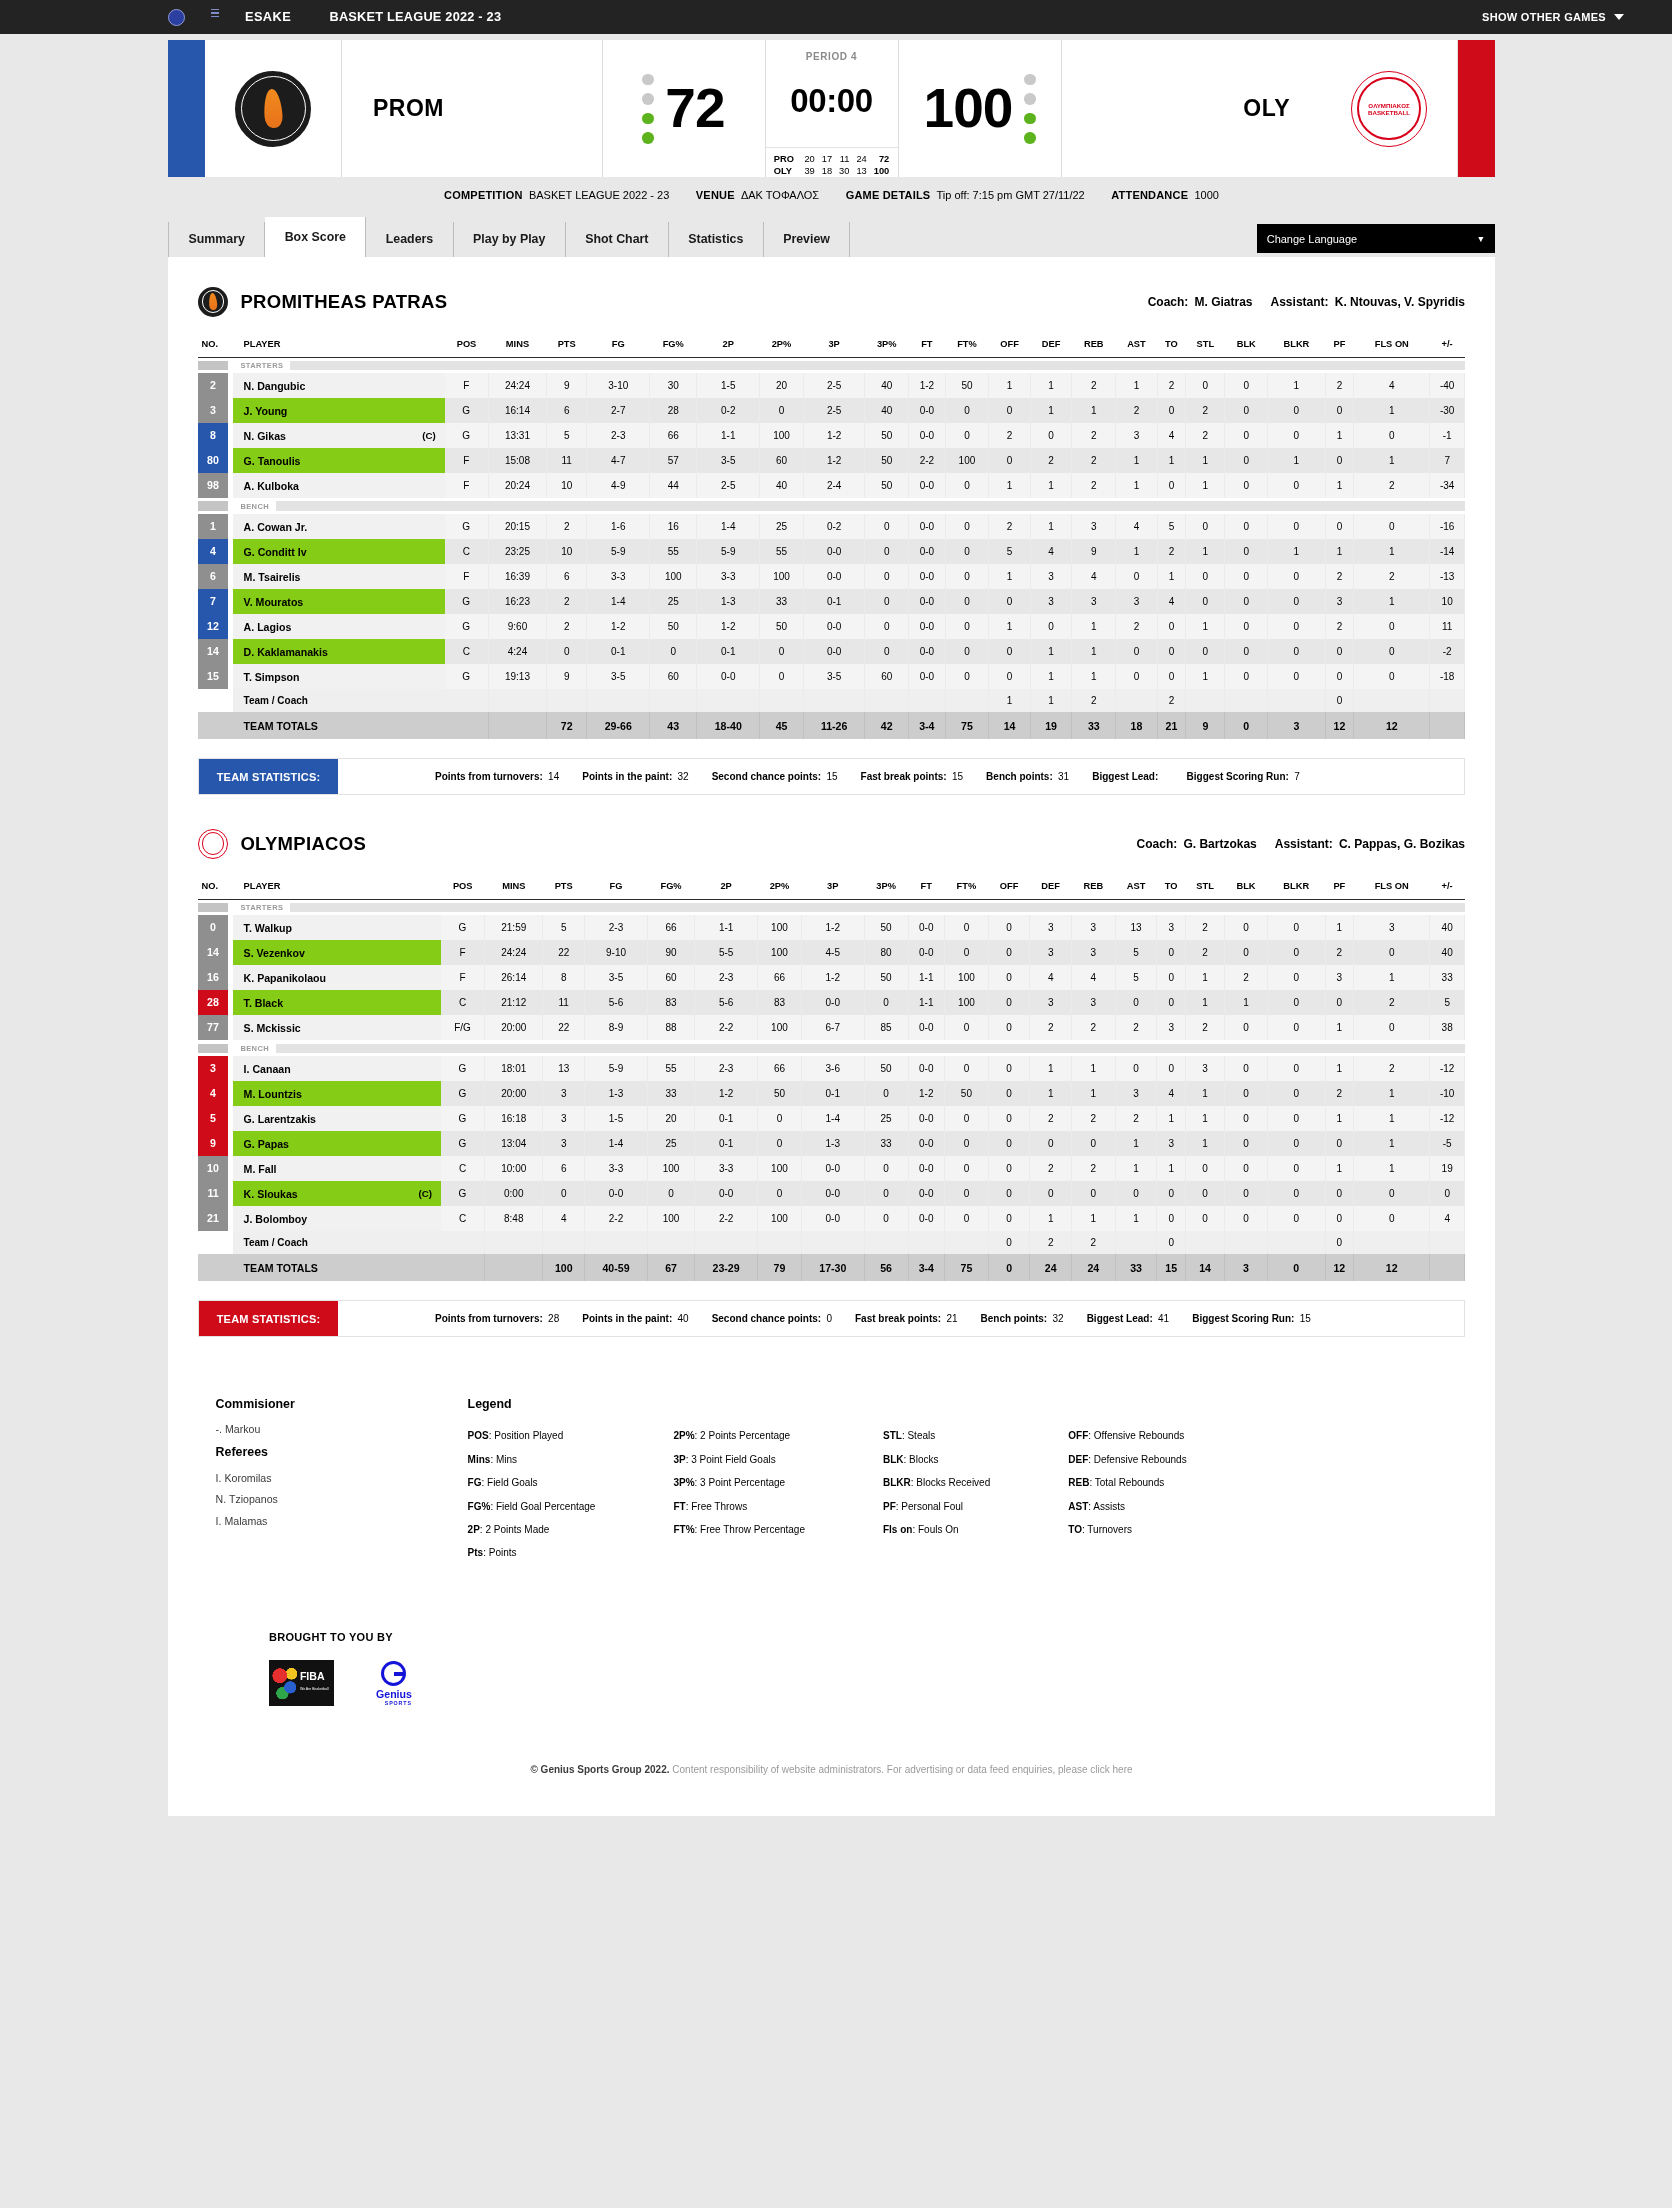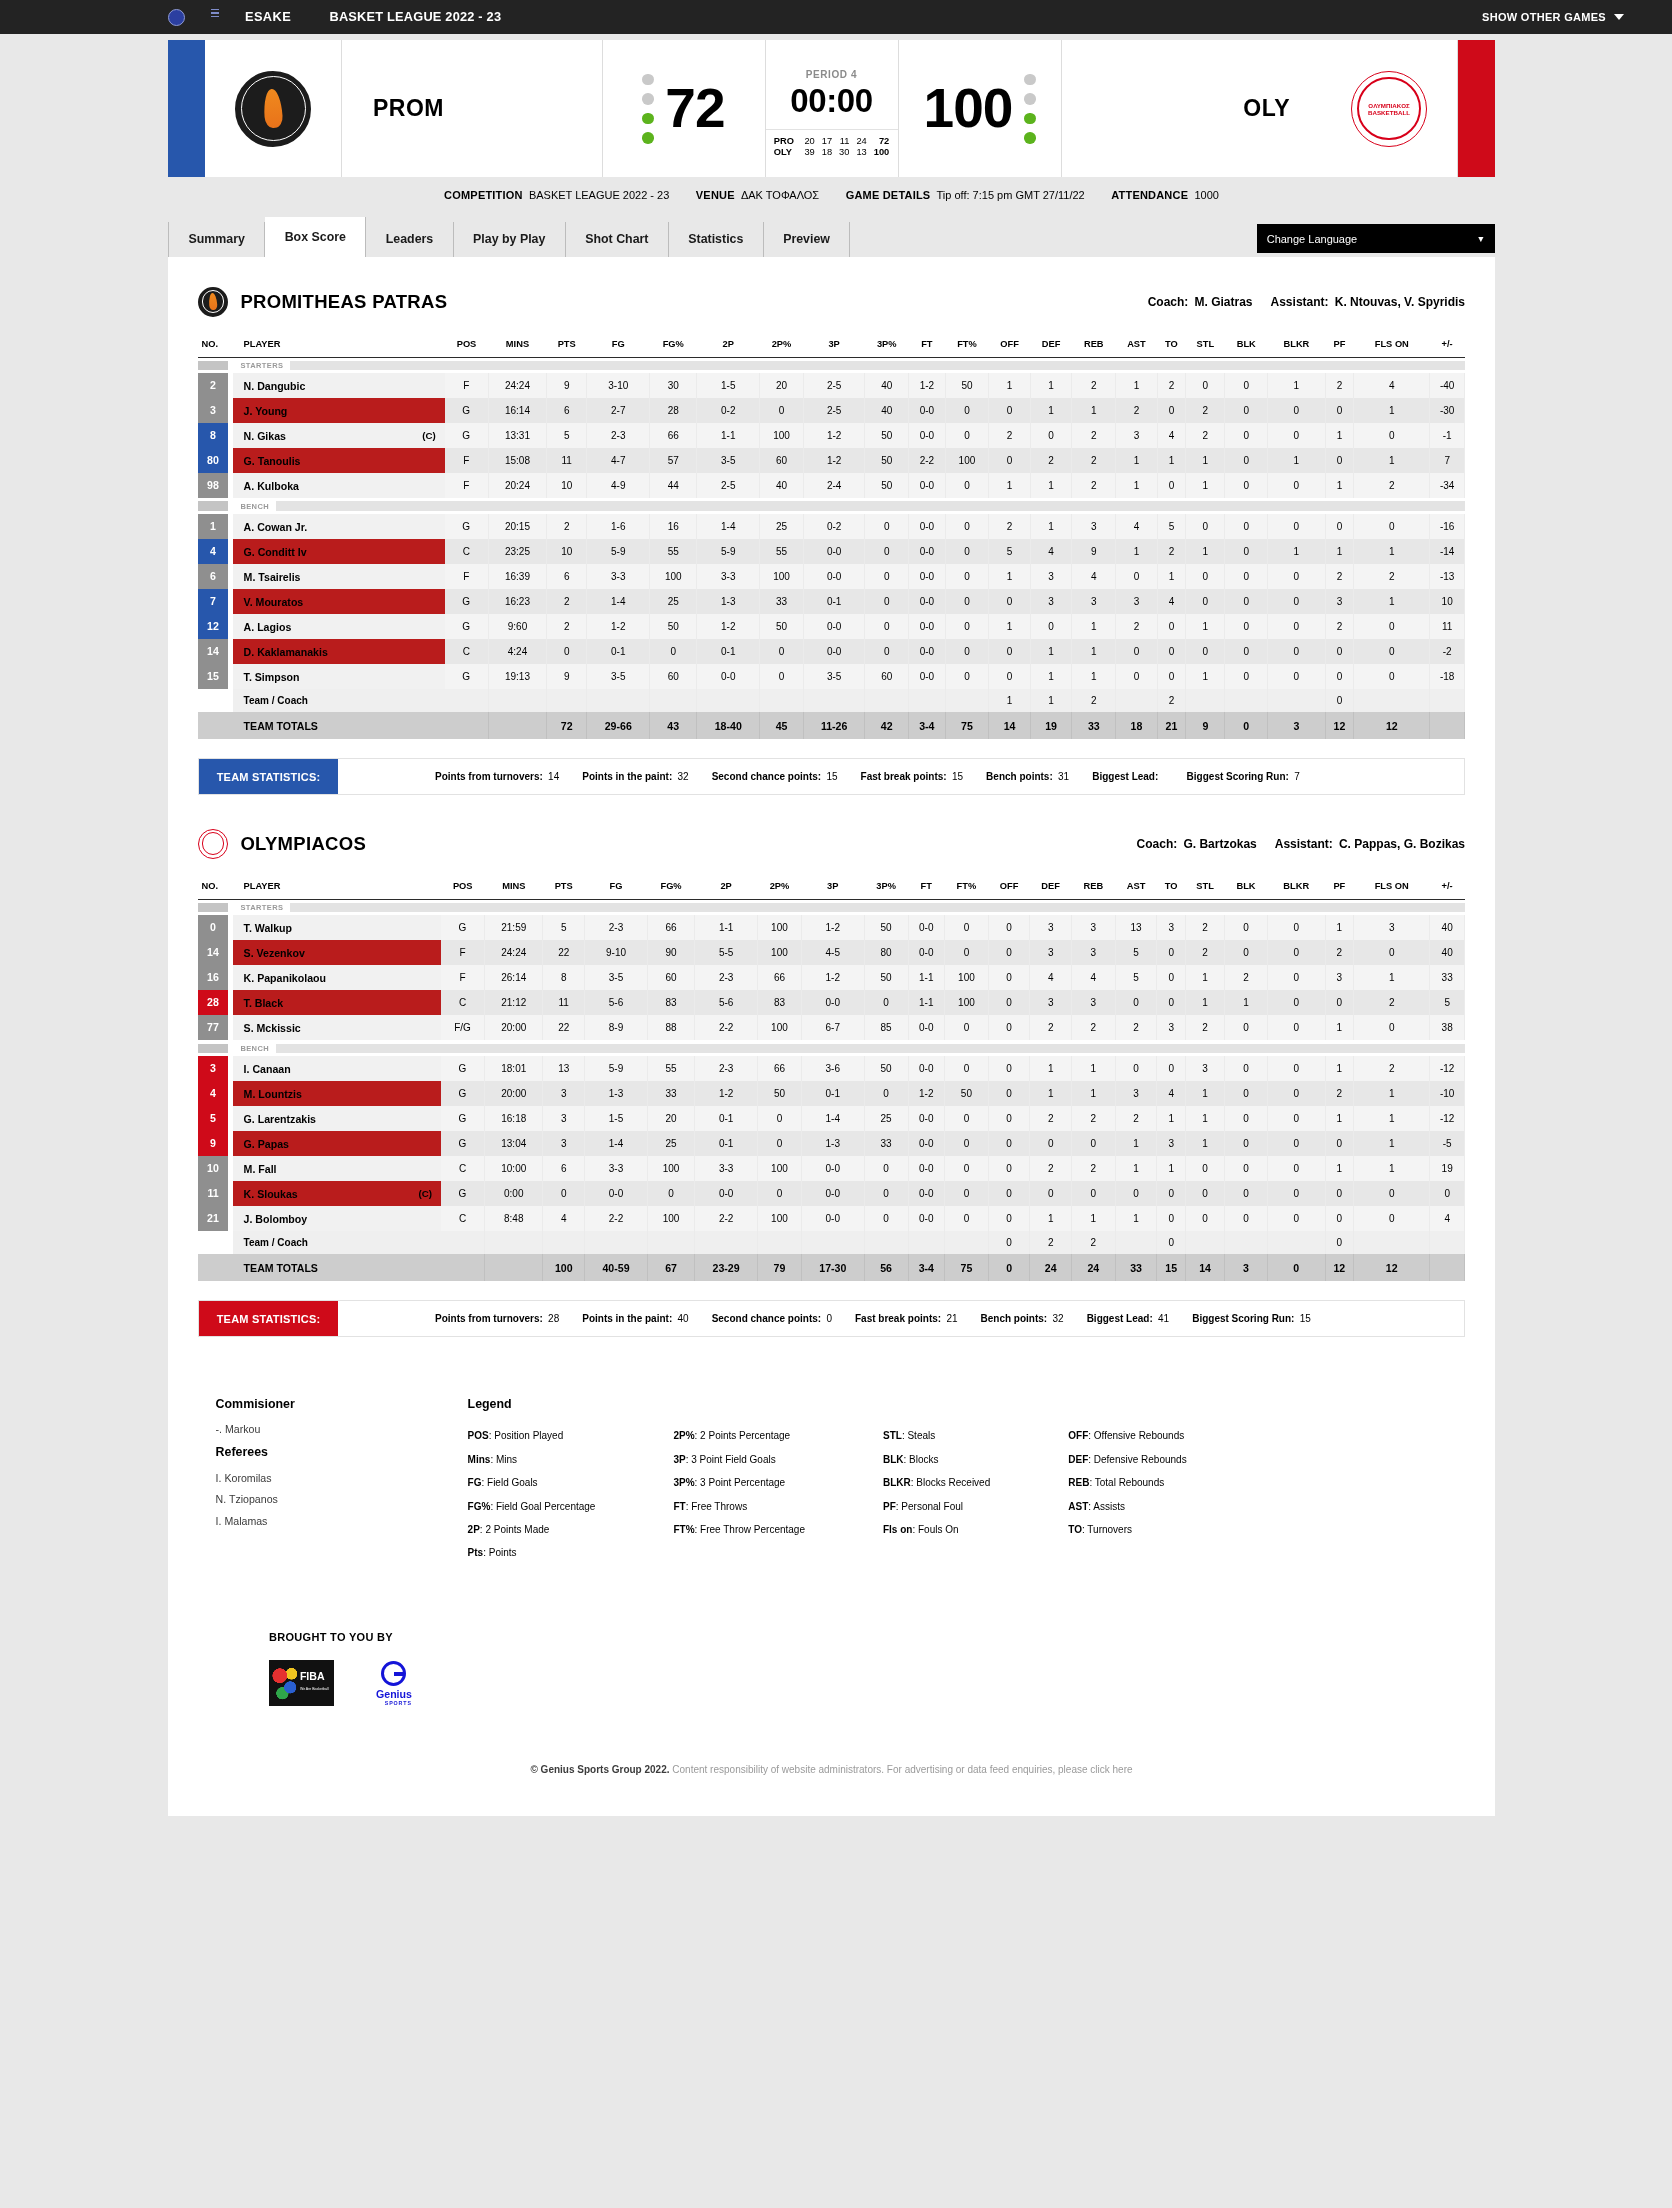--- a/index.html
+++ b/index.html
@@ -71,21 +71,21 @@
     width: 163px; display:flex; align-items:center; justify-content:center; gap:11.5px;
     border-left: 0.9px solid #ddd;
   }
   .sb-score-cell.right { border-left:none; border-right:0.9px solid #ddd; }
   .bonus-dots { display:flex; flex-direction:column; gap:8px; }
   .bonus-dots i { display:block; width:11.5px; height:11.5px; border-radius:50%; background:#c9c9c9; }
   .bonus-dots i.on { background:#5cb31d; }
   .sb-score { font-size: 55px; font-weight: bold; letter-spacing:-0.9px; line-height:1; }
   .sb-clock-cell {
     width: 134px; display:flex; flex-direction:column; align-items:center;
-    justify-content:center; padding-top:10.6px;
+    justify-content:space-between; padding-top:10.6px;
     border-left:0.9px solid #ddd; border-right:0.9px solid #ddd;
   }
   .sb-period { font-size:10px; font-weight:bold; color:#8b8b8b; letter-spacing:0.6px; }
   .sb-time { font-size:33px; font-weight:bold; margin-top:1.8px; letter-spacing:-0.4px; }
   .sb-periods {
     margin-top:8.8px; border-top:0.9px solid #e2e2e2; padding-top:6.2px; width:100%;
   }
   .sb-periods table { margin: 0 auto; border-collapse:collapse; font-size:9.3px; }
   .sb-periods td { padding: 0 3.5px; text-align:right; line-height:11.5px; }
   .sb-periods td.lbl { font-weight:bold; text-align:left; padding-right:7px; }
@@ -164,21 +164,21 @@
     display:block; width:30px; height:25px; line-height:25px; text-align:center;
     color:#fff; font-weight:bold; font-size:10.6px;
   }
   .j-gray { background:#8f8f8f; }
   .j-blue { background:#2757ac; }
   .j-red  { background:#cf0a19; }
 
   tr.rw-odd td { background:#f4f4f4; }
   tr.rw-even td { background:#e7e7e7; }
   tr.rw-odd td.pl { background:#f1f1f1; }
-  tr.rw-even td.pl { background:#b91c1c; }
+  tr.rw-even td.pl { background:#84cc16; }
   tr.rw-odd td.no, tr.rw-even td.no { background:#fff; }
 
   .cap { float:right; padding-right:8.8px; font-weight:bold; font-size:9.7px;}
 
   tr.sect td {
     background:#fff; height: 16px; padding: 0; border:none;
   }
   .sect-inner { display:flex; align-items:center; }
   .sect-chip { width:30px; height:9.7px; background:#c4c4c4; }
   .sect-label { font-size:7.5px; font-weight:bold; color:#9a9a9a; letter-spacing:0.4px; margin-left:12.4px; }

